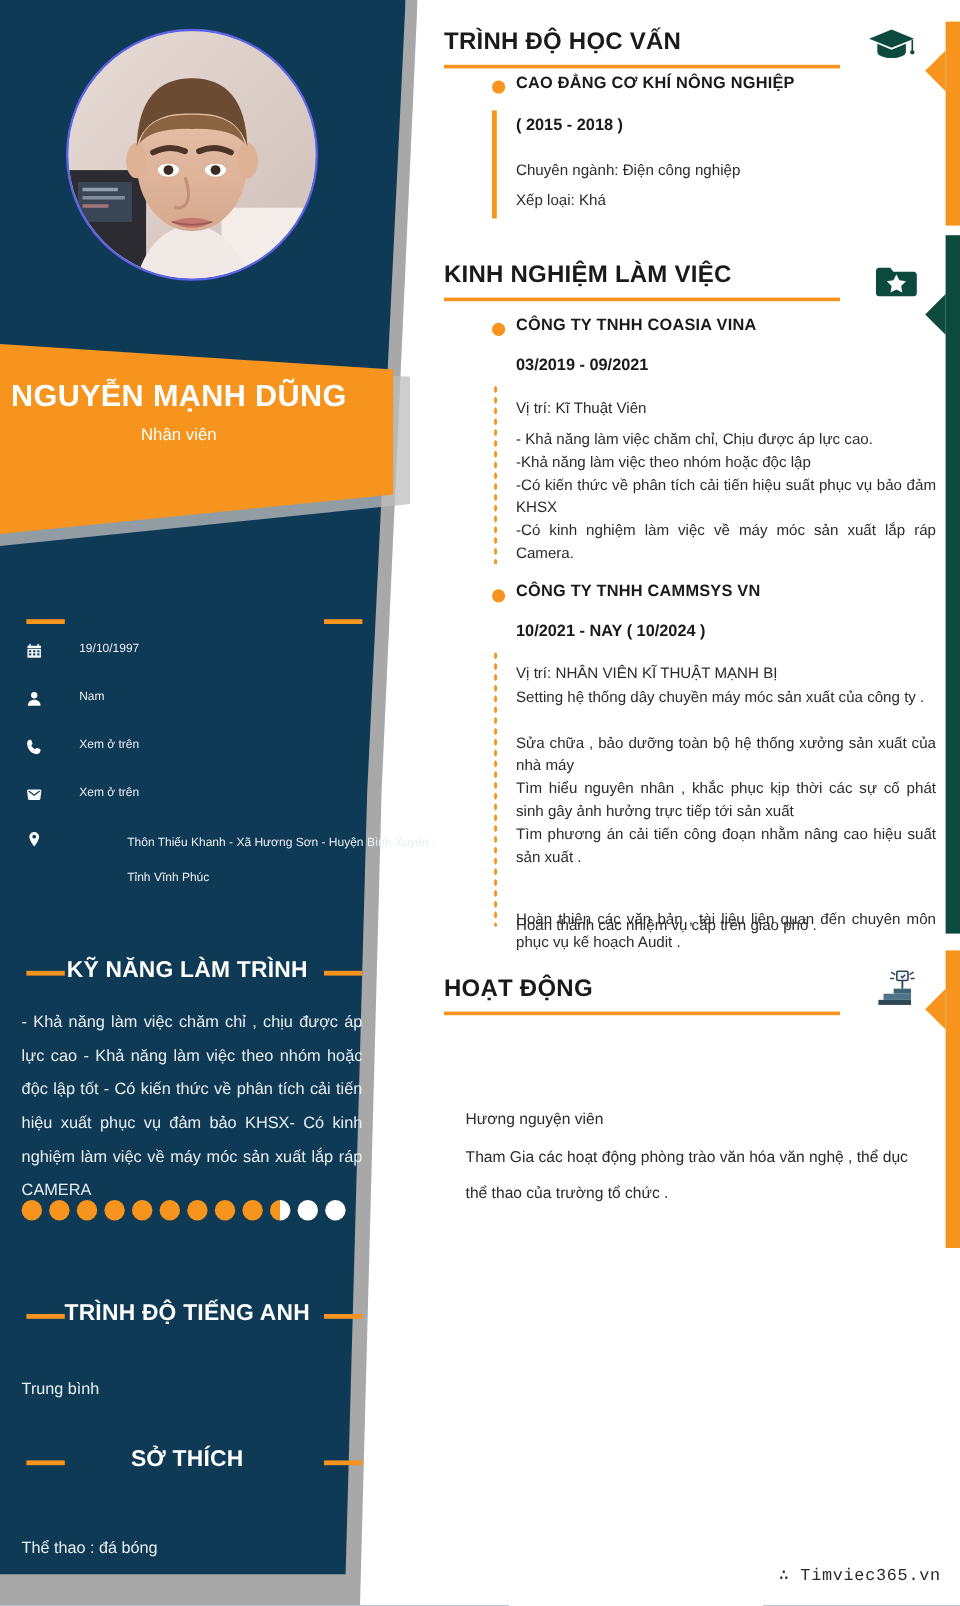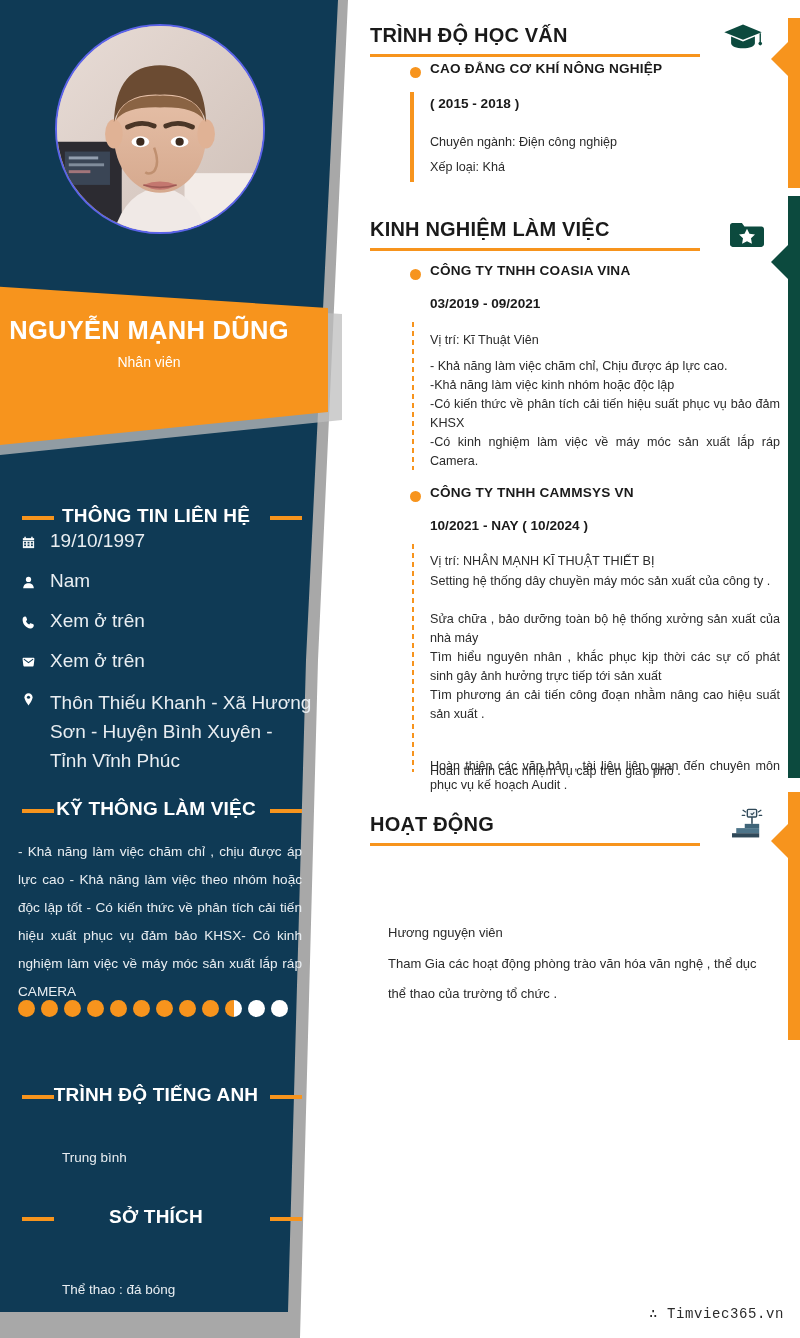--- a/index.html
+++ b/index.html
@@ -71,43 +71,43 @@
 
   
   .contact-row { position:absolute; left:18px; width:300px; }
   .contact-row .ico {
     position:absolute; left:0; top:1px; width:20px; height:20px;
     display:flex; align-items:center; justify-content:center;
     color:#ffffff;
   }
   .contact-row .ico svg { display:block; }
   .contact-row .val {
-    position:absolute; left:32px; top:0; width:262px;
-    color:#e9eef2; font-size:19px; line-height:20px;
+    position:absolute; left:48px; top:0; width:262px;
+    color:#e9eef2; font-size:10px; line-height:20px;
   }
 
   
   .skill-text {
     position:absolute; left:18px; top:838px; width:284px;
     color:#e9eef2; font-size:13.6px; line-height:28px;
     text-align:justify;
   }
   .dots-row { position:absolute; left:18px; top:1000px; width:290px; height:20px; }
   .dot {
     position:absolute; top:0; width:17px; height:17px; border-radius:50%;
   }
   .dot.full { background:#f7941d; }
   .dot.empty { background:#ffffff; }
   .dot.half {
     background:linear-gradient(to right,#f7941d 0%,#f7941d 50%,#ffffff 50%,#ffffff 100%);
   }
 
   .plain-text {
     position:absolute; left:18px; width:284px;
-    color:#e9eef2; font-size:13.5px; line-height:20px;margin-left:44px;
+    color:#e9eef2; font-size:13.5px; line-height:20px;
   }
 
   
   .main { position:absolute; left:370px; top:0; width:430px; height:1338px; }
 
   .sec-head { position:absolute; left:0; width:340px; }
   .sec-head .title {
     color:#1a1a1a; font-size:20px; font-weight:bold; letter-spacing:.2px;
     white-space:nowrap;
   }
@@ -208,21 +208,20 @@
     </div>
 
     <div class="name-banner-shadow"></div>
     <div class="name-banner">
       <div class="full-name">NGUYỄN MẠNH DŨNG</div>
       <div class="job-title">Nhân viên</div>
     </div>
 
     <div class="sb-head" style="left:6px; top:505px;">
       <span class="dash-l"></span>
-      <span class="txt">THÔNG TIN LIÊN HỆ</span>
       <span class="dash-r"></span>
     </div>
 
     <div class="contact-row" style="top:531px;">
       <span class="ico">
         <svg width="15" height="15" viewBox="0 0 24 24" fill="#fff">
           <path d="M3 5h18v3H3z"></path>
             <path d="M3 9h18v12H3z" opacity=".95"></path>
           <rect x="5" y="11" width="3" height="2.6" fill="#0f3a55"></rect>
           <rect x="10.5" y="11" width="3" height="2.6" fill="#0f3a55"></rect>
@@ -266,26 +265,26 @@
       <span class="val">Xem ở trên</span>
     </div>
 
     <div class="contact-row" style="top:688px;">
       <span class="ico">
         <svg width="15" height="15" viewBox="0 0 24 24" fill="#fff">
           <path d="M12 2C8.4 2 5.5 4.9 5.5 8.5c0 4.9 6.5 13 6.5 13s6.5-8.1 6.5-13C18.5 4.9 15.6 2 12 2z"></path>
           <circle cx="12" cy="8.4" r="2.5" fill="#0f3a55"></circle>
         </svg>
       </span>
-      <span class="val" style="line-height:29px;">Thôn Thiếu Khanh - Xã Hương Sơn - Huyện Bình Xuyên - Tỉnh Vĩnh Phúc</span>
+      <span class="val" style="line-height:29px;margin-left:40px;">Thôn Thiếu Khanh - Xã Hương Sơn - Huyện Bình Xuyên - Tỉnh Vĩnh Phúc</span>
     </div>
 
     <div class="sb-head" style="left:6px; top:798px;">
       <span class="dash-l"></span>
-      <span class="txt">KỸ THÔNG LÀM VIỆC</span>
+      <span class="txt">KỸ NĂNG LÀM TRÌNH</span>
       <span class="dash-r"></span>
     </div>
     <div class="skill-text">- Khả năng làm việc chăm chỉ , chịu được áp lực cao - Khả năng làm việc theo nhóm hoặc độc lập tốt - Có kiến thức về phân tích cải tiến hiệu xuất phục vụ đảm bảo KHSX- Có kinh nghiệm làm việc về máy móc sản xuất lắp ráp CAMERA</div>
     <div class="dots-row" id="dots-row">
         <span class="dot full" style="left: 0px;"></span>
         <span class="dot full" style="left: 23px;"></span>
         <span class="dot full" style="left: 46px;"></span>
         <span class="dot full" style="left: 69px;"></span>
         <span class="dot full" style="left: 92px;"></span>
         <span class="dot full" style="left: 115px;"></span>
@@ -352,29 +351,29 @@
         <path d="M22 12.5l2.9 5.9 6.5.9-4.7 4.6 1.1 6.5-5.8-3-5.8 3 1.1-6.5-4.7-4.6 6.5-.9z" fill="#ffffff"></path>
       </svg>
     </div>
 
     <span class="bullet-dot" style="left:40px; top:269px;"></span>
     <div class="entry-title" style="left:60px; top:263px;">CÔNG TY TNHH COASIA  VINA</div>
     <div class="entry-date" style="left:60px; top:296px;">03/2019 - 09/2021</div>
     <div class="dotline" style="left:41px; top:320px; height:150px;"></div>
     <div class="entry-body" style="left:60px; top:331px; width:345px;">Vị trí: Kĩ Thuật Viên</div>
     <div class="entry-body" style="left:60px; top:357px; width:345px;">- Khả năng làm việc chăm chỉ, Chịu được áp lực cao.</div>
-    <div class="entry-body" style="left:60px; top:376px; width:345px;">-Khả năng làm việc kinh nhóm hoặc độc lập</div>
+    <div class="entry-body" style="left:60px; top:376px; width:345px;">-Khả năng làm việc theo nhóm hoặc độc lập</div>
     <div class="entry-body" style="left:60px; top:395px; width:350px; text-align:justify;">-Có kiến thức về phân tích cải tiến hiệu suất phục vụ bảo đảm KHSX</div>
     <div class="entry-body" style="left:60px; top:433px; width:350px; text-align:justify;">-Có kinh nghiệm làm việc về máy móc sản xuất lắp ráp Camera.</div>
 
     <span class="bullet-dot" style="left:40px; top:491px;"></span>
     <div class="entry-title" style="left:60px; top:485px;text-align:center;">CÔNG TY TNHH CAMMSYS VN</div>
     <div class="entry-date" style="left:60px; top:518px;">10/2021 - NAY ( 10/2024 )</div>
     <div class="dotline" style="left:41px; top:542px; height:230px;"></div>
-    <div class="entry-body" style="left:60px; top:552px; width:350px;">Vị trí:  NHÂN MẠNH KĨ THUẬT THIẾT BỊ</div>
+    <div class="entry-body" style="left:60px; top:552px; width:350px;">Vị trí:  NHÂN VIÊN KĨ THUẬT MẠNH BỊ</div>
     <div class="entry-body" style="left:60px; top:572px; width:350px; text-align:justify;">Setting hệ thống dây chuyền máy móc sản xuất của công ty .</div>
     <div class="entry-body" style="left:60px; top:610px; width:350px; text-align:justify;">Sửa chữa , bảo dưỡng toàn bộ hệ thống xưởng sản xuất của nhà máy</div>
     <div class="entry-body" style="left:60px; top:686px; width:350px; text-align:justify;">Tìm phương án cải tiến công đoạn nhằm nâng cao hiệu suất sản xuất .</div>
     <div class="entry-body" style="left:60px; top:648px; width:350px; text-align:justify;">Tìm hiểu nguyên nhân , khắc phục kịp thời các sự cố phát sinh gây ảnh hưởng trực tiếp tới sản xuất</div>
     <div class="entry-body" style="left:60px; top:724px; width:350px; text-align:justify;margin-top:33px;">Hoàn thiện các văn bản , tài liệu liên quan đến chuyên môn phục vụ kế hoạch Audit .</div>
     <div class="entry-body" style="left:60px; top:762px; width:350px;">Hoàn thành các nhiệm vụ cấp trên giao phó .</div>
 
     <div class="sec-head" style="top:813px;">
       <div class="title">HOẠT ĐỘNG</div>
       <div class="rule"></div>

